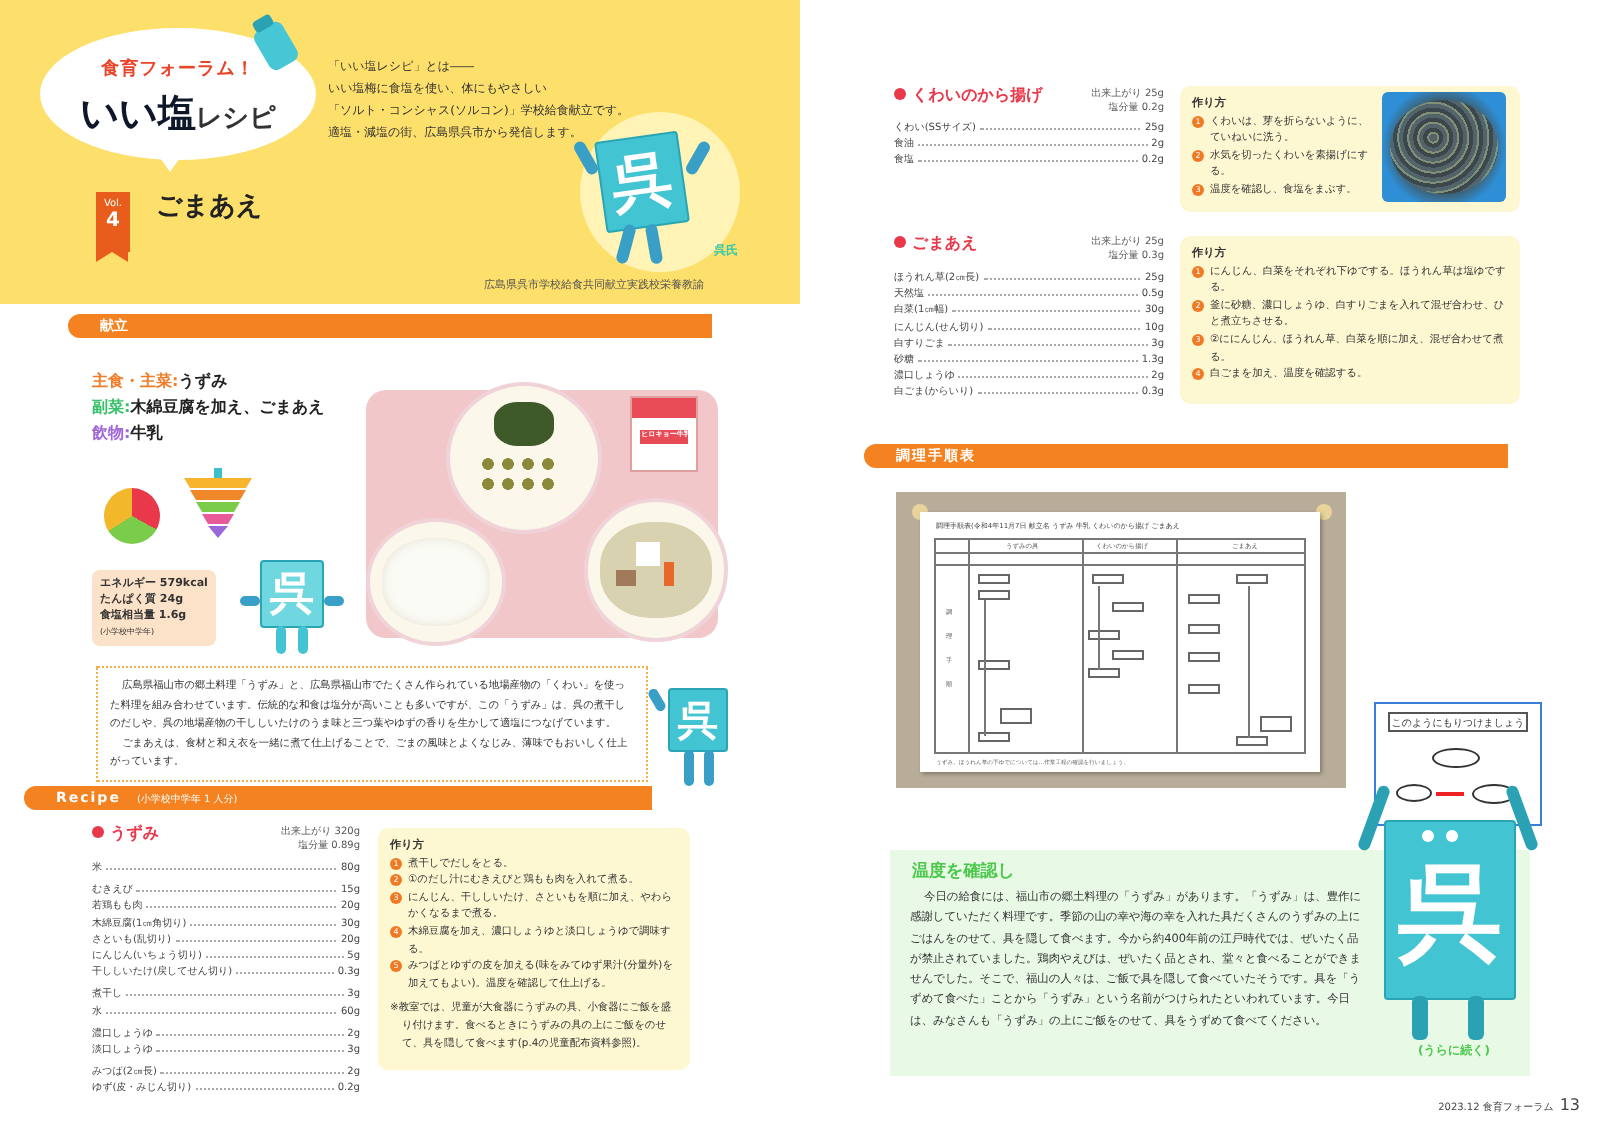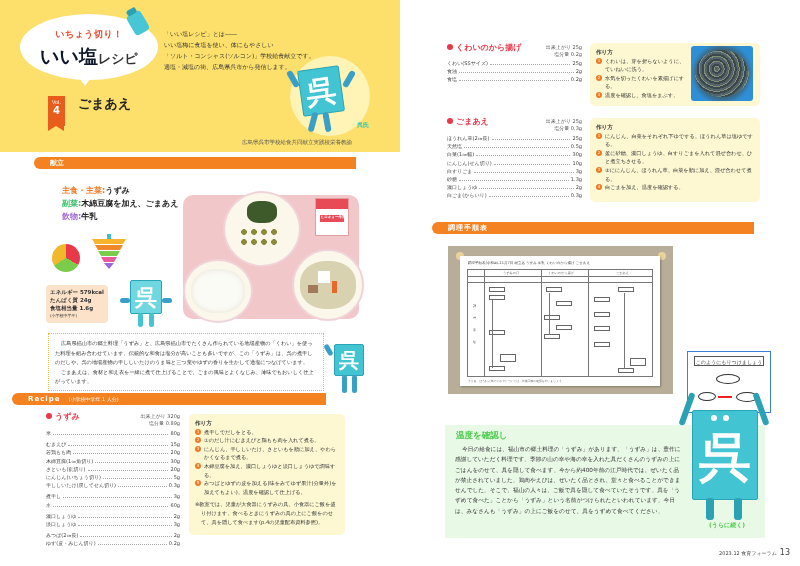--- a/index.html
+++ b/index.html
@@ -33,21 +33,21 @@
   .mascot { position: absolute; }
   .mascot .body { position: absolute; background: #43c4d3; border: 1px solid #2aa5b6; border-radius: 2px; }
   .mascot .glyph { position: absolute; color: #fff; font-weight: bold; text-align: center; font-family: "DejaVu Sans", sans-serif; }
   .mascot .leg { position: absolute; background: #3a9fc7; border-radius: 3px; }
   .mascot .arm { position: absolute; background: #3a9fc7; border-radius: 3px; }
 
   
   .bar { position: absolute; height: 12px; background: #f58220; border-radius: 6px 0 0 6px; color: #fff; font-size: 7px; font-weight: bold; line-height: 12px; padding-left: 16px; }
   .bar .sub { font-size: 5px; font-weight: normal; margin-left: 8px; }
 
-  .menu { position: absolute; left: 46px; top: 184px; font-size: 8px; line-height: 13px; font-weight: bold; color: #222; margin-left: 16px; }
+  .menu { position: absolute; left: 46px; top: 184px; font-size: 8px; line-height: 13px; font-weight: bold; color: #222; }
   .menu .k1 { color: #f07d2a; }
   .menu .k2 { color: #39c06a; }
   .menu .k3 { color: #a168d8; }
 
   .pie { position: absolute; left: 52px; top: 244px; width: 28px; height: 28px; border-radius: 50%;
     background: conic-gradient(#e8384a 0 33%, #7ccc4c 33% 66%, #f2b72a 66% 100%); }
   .pyramid-bands { position: absolute; left: 92px; top: 243px; width: 34px; height: 26px; }
   .pyramid-top { position: absolute; left: 107px; top: 234px; width: 4px; height: 6px; background: #3fbfcc; }
 
   .nutri { position: absolute; left: 46px; top: 285px; width: 62px; height: 38px; background: #fce2c8; border-radius: 4px; padding: 3px 4px; font-size: 5.5px; line-height: 8px; font-weight: bold; color: #333; }
@@ -109,21 +109,21 @@
 </style>
 </head>
 <body>
 
 <div class="spread">
 
   <div class="page page-left">
 
     <div class="hdr">
       <div class="bubble">
-        <div class="bubble-top">いちょう切り！</div>
+        <div class="bubble-top">食育フォーラム！</div>
         <div class="bubble-main">
           <span class="a">いい塩</span><span class="b">レシピ</span>
         </div>
       </div>
       <div class="bubble-tail"></div>
       <div class="salt-icon"></div>
 
       <div class="intro">
         <div>「いい塩レシピ」とは――</div>
         <div>いい塩梅に食塩を使い、体にもやさしい</div>

